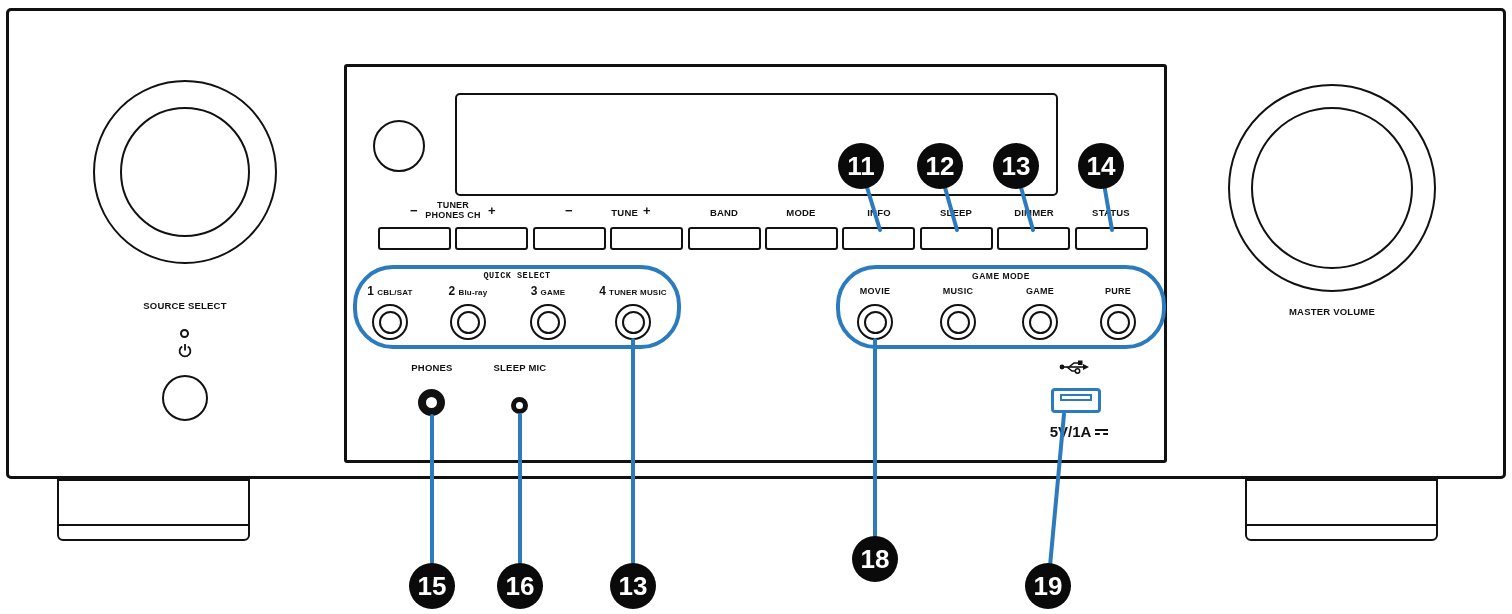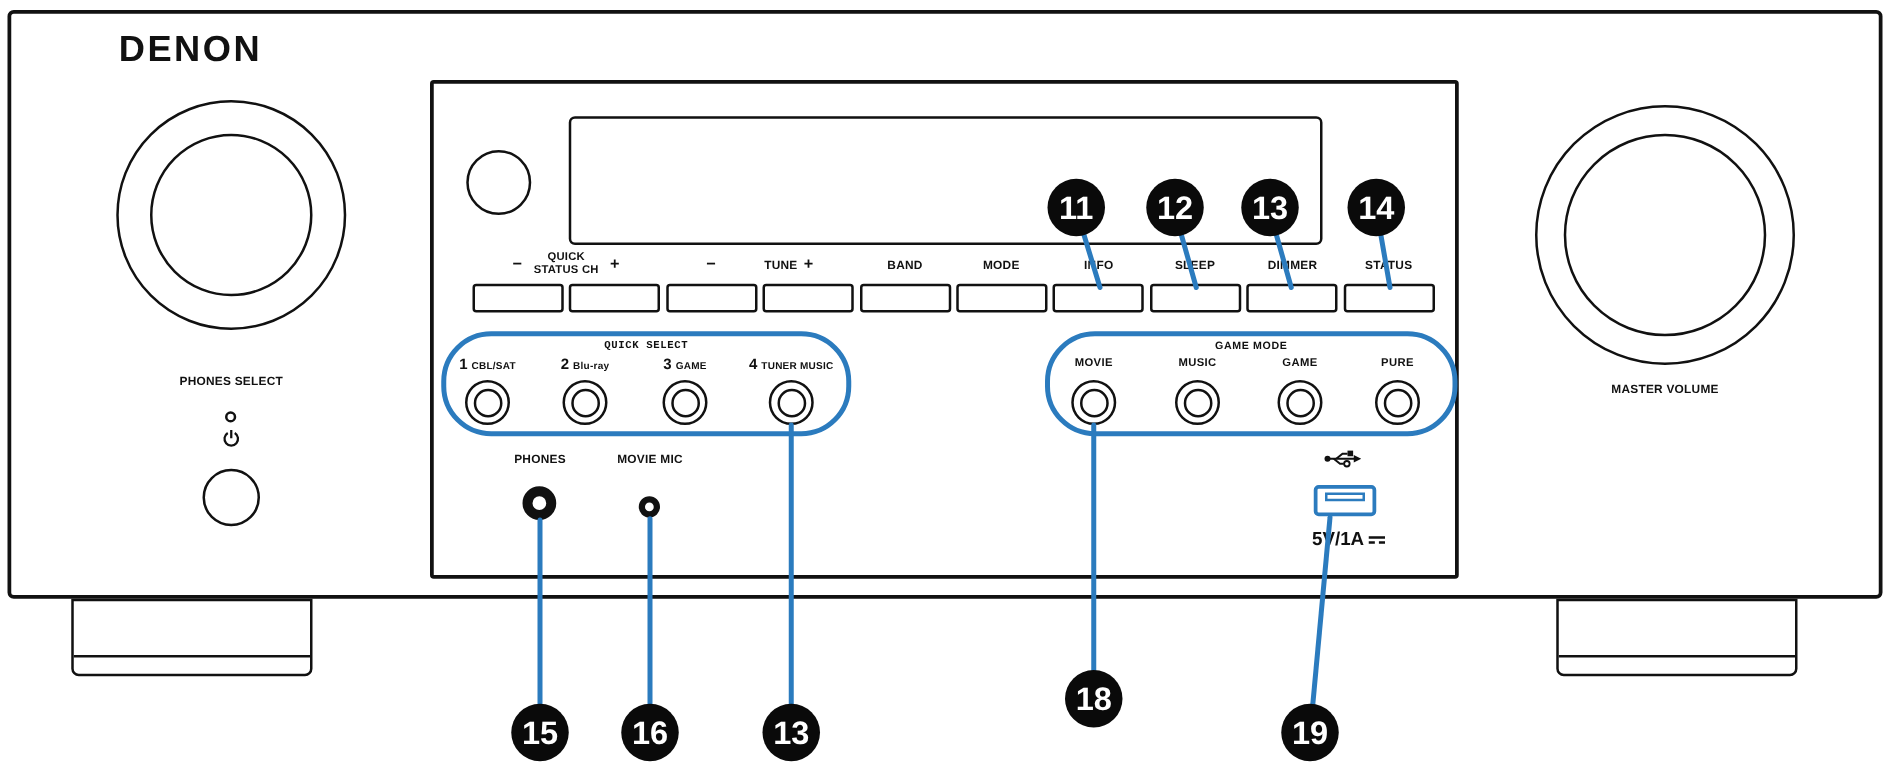--- a/index.html
+++ b/index.html
@@ -39,44 +39,43 @@
   .foot { position:absolute; top:479px; width:193px; height:62px; border:2.5px solid #111; border-radius:0 0 6px 6px; background:#fff; }
   .foot-line { position:absolute; left:0; right:0; bottom:13px; border-top:2px solid #111; }
   .group-title { position:absolute; font-size:8.5px; font-weight:bold; letter-spacing:.5px; text-align:center; }
 </style>
 </head>
 <body>
 
 <div class="scene" style="--accent: #2B7BBE;">
 
   <div class="abs unit"></div>
-  <div class="abs brand">DENON</div>
 
   <div class="ring" style="left:93px;top:80px;width:184px;height:184px;"></div>
   <div class="ring" style="left:120px;top:107px;width:130px;height:130px;"></div>
-  <div class="lbl" style="left:115px;top:300px;width:140px;">PHONES SELECT</div>
+  <div class="lbl" style="left:115px;top:300px;width:140px;">SOURCE SELECT</div>
   <div class="ring" style="left:180px;top:329px;width:9px;height:9px;border-width:2px;"></div>
   <svg class="abs" style="left:177px;top:343px;" width="16" height="16" viewBox="0 0 16 16">
     <path d="M5.2 3.4 A5.4 5.4 0 1 0 10.8 3.4" fill="none" stroke="#111" stroke-width="1.8"></path>
     <line x1="8" y1="1" x2="8" y2="7.5" stroke="#111" stroke-width="1.8"></line>
   </svg>
   <div class="ring" style="left:162px;top:375px;width:46px;height:46px;"></div>
 
   <div class="ring" style="left:1228px;top:84px;width:208px;height:208px;"></div>
   <div class="ring" style="left:1251px;top:107px;width:162px;height:162px;"></div>
   <div class="lbl" style="left:1262px;top:306px;width:140px;">MASTER VOLUME</div>
 
   <div class="abs panel"></div>
   <div class="abs display"></div>
   <div class="ring" style="left:373px;top:120px;width:52px;height:52px;"></div>
 
   <div class="lbl pm" style="left:399px;top:203px;width:30px;">−</div>
   <div class="lbl" style="left:423px;top:200px;width:60px;line-height:1.15;font-size:9px;">
-    <div>QUICK</div>
-    <div>STATUS CH</div>
+    <div>TUNER</div>
+    <div>PHONES CH</div>
   </div>
   <div class="lbl pm" style="left:477px;top:203px;width:30px;">+</div>
   <div class="lbl pm" style="left:554px;top:203px;width:30px;">−</div>
   <div class="lbl" style="left:578px;top:207px;width:60px;text-align:right;">TUNE</div>
   <div class="lbl pm" style="left:632px;top:203px;width:30px;">+</div>
   <div class="lbl" style="left:689px;top:207px;width:70px;">BAND</div>
   <div class="lbl" style="left:766px;top:207px;width:70px;">MODE</div>
   <div class="lbl" style="left:844px;top:207px;width:70px;">INFO</div>
   <div class="lbl" style="left:921px;top:207px;width:70px;">SLEEP</div>
   <div class="lbl" style="left:999px;top:207px;width:70px;">DIMMER</div>
@@ -138,21 +137,21 @@
     </div>
   <div class="rbtn" style="left:1022px;">
       <span class="cap"></span>
     </div>
   <div class="rbtn" style="left:1100px;">
       <span class="cap"></span>
     </div>
 
   <div class="lbl" style="left:392px;top:362px;width:80px;">PHONES</div>
   <div class="abs jack-phones"></div>
-  <div class="lbl" style="left:480px;top:362px;width:80px;">MOVIE MIC</div>
+  <div class="lbl" style="left:480px;top:362px;width:80px;">SLEEP MIC</div>
   <div class="abs jack-mic"></div>
 
   <svg class="abs" style="left:1058px;top:358px;" width="34" height="18" viewBox="0 0 34 18">
     <circle cx="4" cy="9" r="2.4" fill="#111"></circle>
     <line x1="6" y1="9" x2="27" y2="9" stroke="#111" stroke-width="1.6"></line>
     <path d="M31 9 l-6 -3 v6 z" fill="#111"></path>
     <path d="M11 9 L16 5 h4" stroke="#111" stroke-width="1.6" fill="none"></path>
     <rect x="20" y="2.5" width="4.5" height="4.5" fill="#111"></rect>
     <path d="M9 9 L14 13 h3" stroke="#111" stroke-width="1.6" fill="none"></path>
     <circle cx="19.5" cy="13" r="2.2" fill="none" stroke="#111" stroke-width="1.5"></circle>

